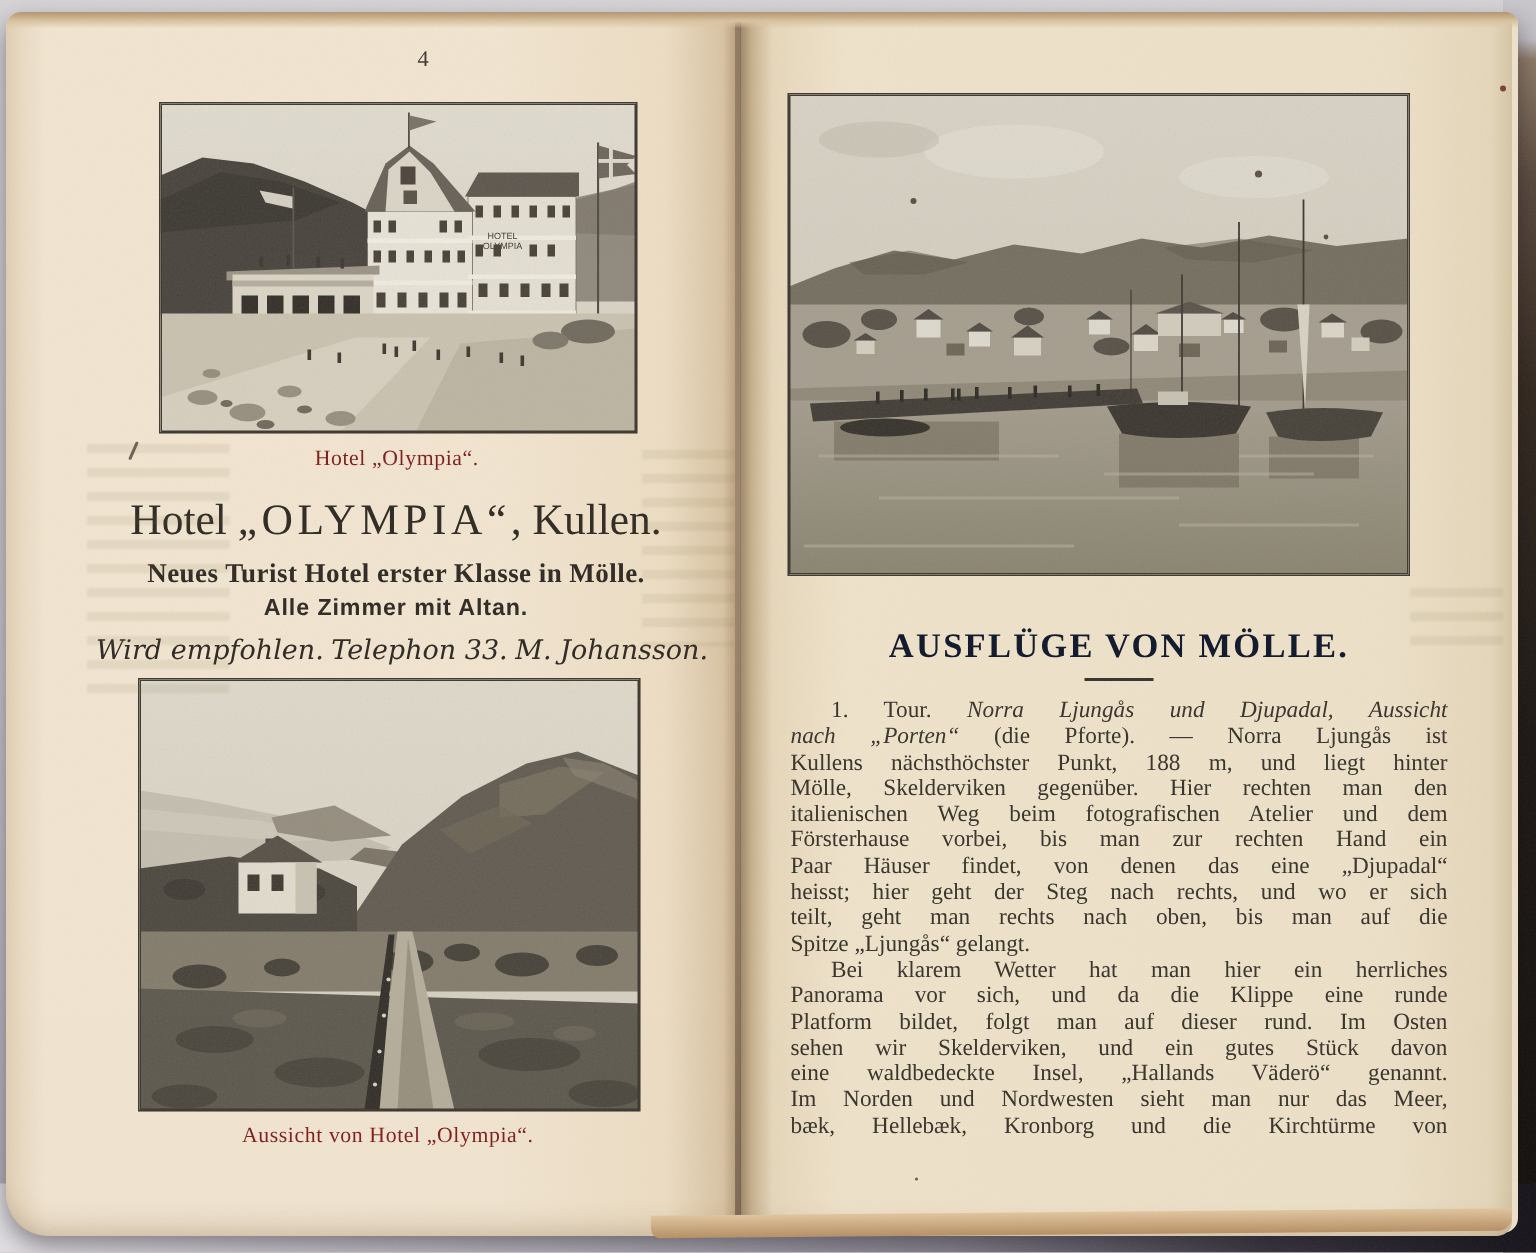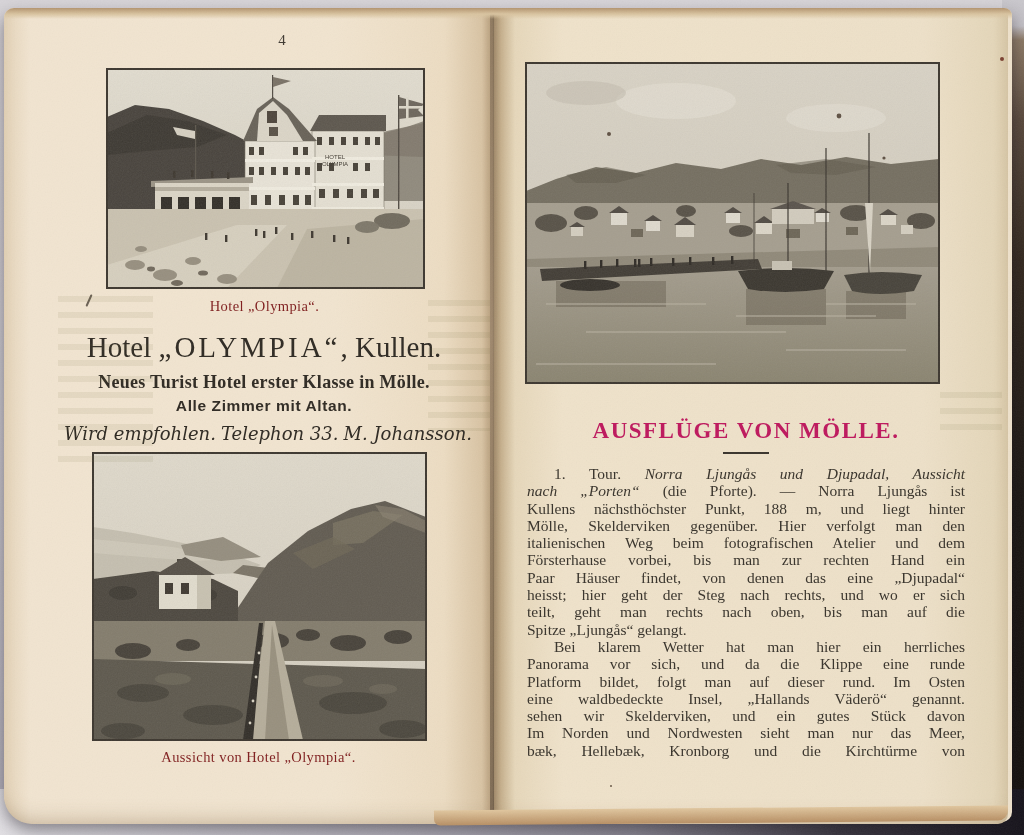--- a/index.html
+++ b/index.html
@@ -43,21 +43,21 @@
   .ad-title{font-size:29px;line-height:34px;white-space:nowrap;}
   .ad-title .sp{letter-spacing:3px;}
   .ad-sub{margin-top:8px;font-size:18px;font-weight:bold;letter-spacing:.3px;}
   .ad-sans{margin-top:4px;font-size:15.5px;font-weight:bold;
     font-family:"Liberation Sans","DejaVu Sans",sans-serif;letter-spacing:.6px;}
   .ad-notes{margin-top:8px;display:flex;justify-content:space-between;
     padding:0 4px 0 12px;font-size:18px;font-style:italic;
     font-family:"DejaVu Serif","Liberation Serif",serif;color:#2e2922;}
 
   .sec-head{position:absolute;left:516px;top:410px;width:452px;text-align:center;
-    font-size:23px;font-weight:bold;letter-spacing:1.5px;color:#be185d;white-space:nowrap;}
+    font-size:23px;font-weight:bold;letter-spacing:1.5px;color:#0f172a;white-space:nowrap;}
   .sec-rule{position:absolute;left:719px;top:444px;width:46px;height:2.4px;background:#3a342c;}
   .bodytext{position:absolute;left:523px;top:457px;width:438px;
     font-size:15.5px;line-height:17.3px;color:#38332b;}
   .tl{text-align:justify;text-align-last:justify;white-space:nowrap;}
   .tl.nl{text-align:left;text-align-last:left;}
   .tl.ind{padding-left:27px;}
   .b{font-weight:normal;}
   .i{font-style:italic;}
 
   .ghost{position:absolute;opacity:.5;filter:blur(.7px);pointer-events:none;
@@ -420,32 +420,32 @@
     </svg>
   </div>
 
   <div class="sec-head">AUSFLÜGE VON MÖLLE.</div>
   <div class="sec-rule"></div>
 
   <div class="bodytext">
     <div class="tl ind"><span class="b">1. Tour.</span> <span class="i">Norra Ljungås und Djupadal, Aussicht</span></div>
     <div class="tl"><span class="i">nach „Porten“</span> <span>(die Pforte). — Norra Ljungås ist</span></div>
     <div class="tl">Kullens nächsthöchster Punkt, 188 m, und liegt hinter</div>
-    <div class="tl">Mölle, Skelderviken gegenüber. Hier verfolgt man den</div>
+    <div class="tl">Mölle, Skelderviken gegenüber. Hier rechten man den</div>
     <div class="tl">italienischen Weg beim fotografischen Atelier und dem</div>
     <div class="tl">Försterhause vorbei, bis man zur rechten Hand ein</div>
     <div class="tl">Paar Häuser findet, von denen das eine „Djupadal“</div>
     <div class="tl">heisst; hier geht der Steg nach rechts, und wo er sich</div>
     <div class="tl">teilt, geht man rechts nach oben, bis man auf die</div>
     <div class="tl nl">Spitze „Ljungås“ gelangt.</div>
     <div class="tl ind">Bei klarem Wetter hat man hier ein herrliches</div>
     <div class="tl">Panorama vor sich, und da die Klippe eine runde</div>
     <div class="tl">Platform bildet, folgt man auf dieser rund. Im Osten</div>
+    <div class="tl">sehen wir Skelderviken, und ein gutes Stück davon</div>
     <div class="tl">eine waldbedeckte Insel, „Hallands Väderö“ genannt.</div>
-    <div class="tl">sehen wir Skelderviken, und ein gutes Stück davon</div>
     <div class="tl">Im Norden und Nordwesten sieht man nur das Meer,</div>
     <div class="tl">bæk, Hellebæk, Kronborg und die Kirchtürme von</div>
   </div>
 
   <div class="ghost" style="left:54px;top:284px;width:95px;height:170px;"></div>
   <div class="ghost" style="left:424px;top:288px;width:62px;height:135px;"></div>
   <div class="ghost" style="left:936px;top:380px;width:62px;height:52px;"></div>
   <div class="speck" style="left:996px;top:49px;width:4px;height:4px;background:#7a4030;"></div>
   <div class="speck" style="left:606px;top:777px;width:2px;height:2px;background:#6a5a48;"></div>
 </div>

